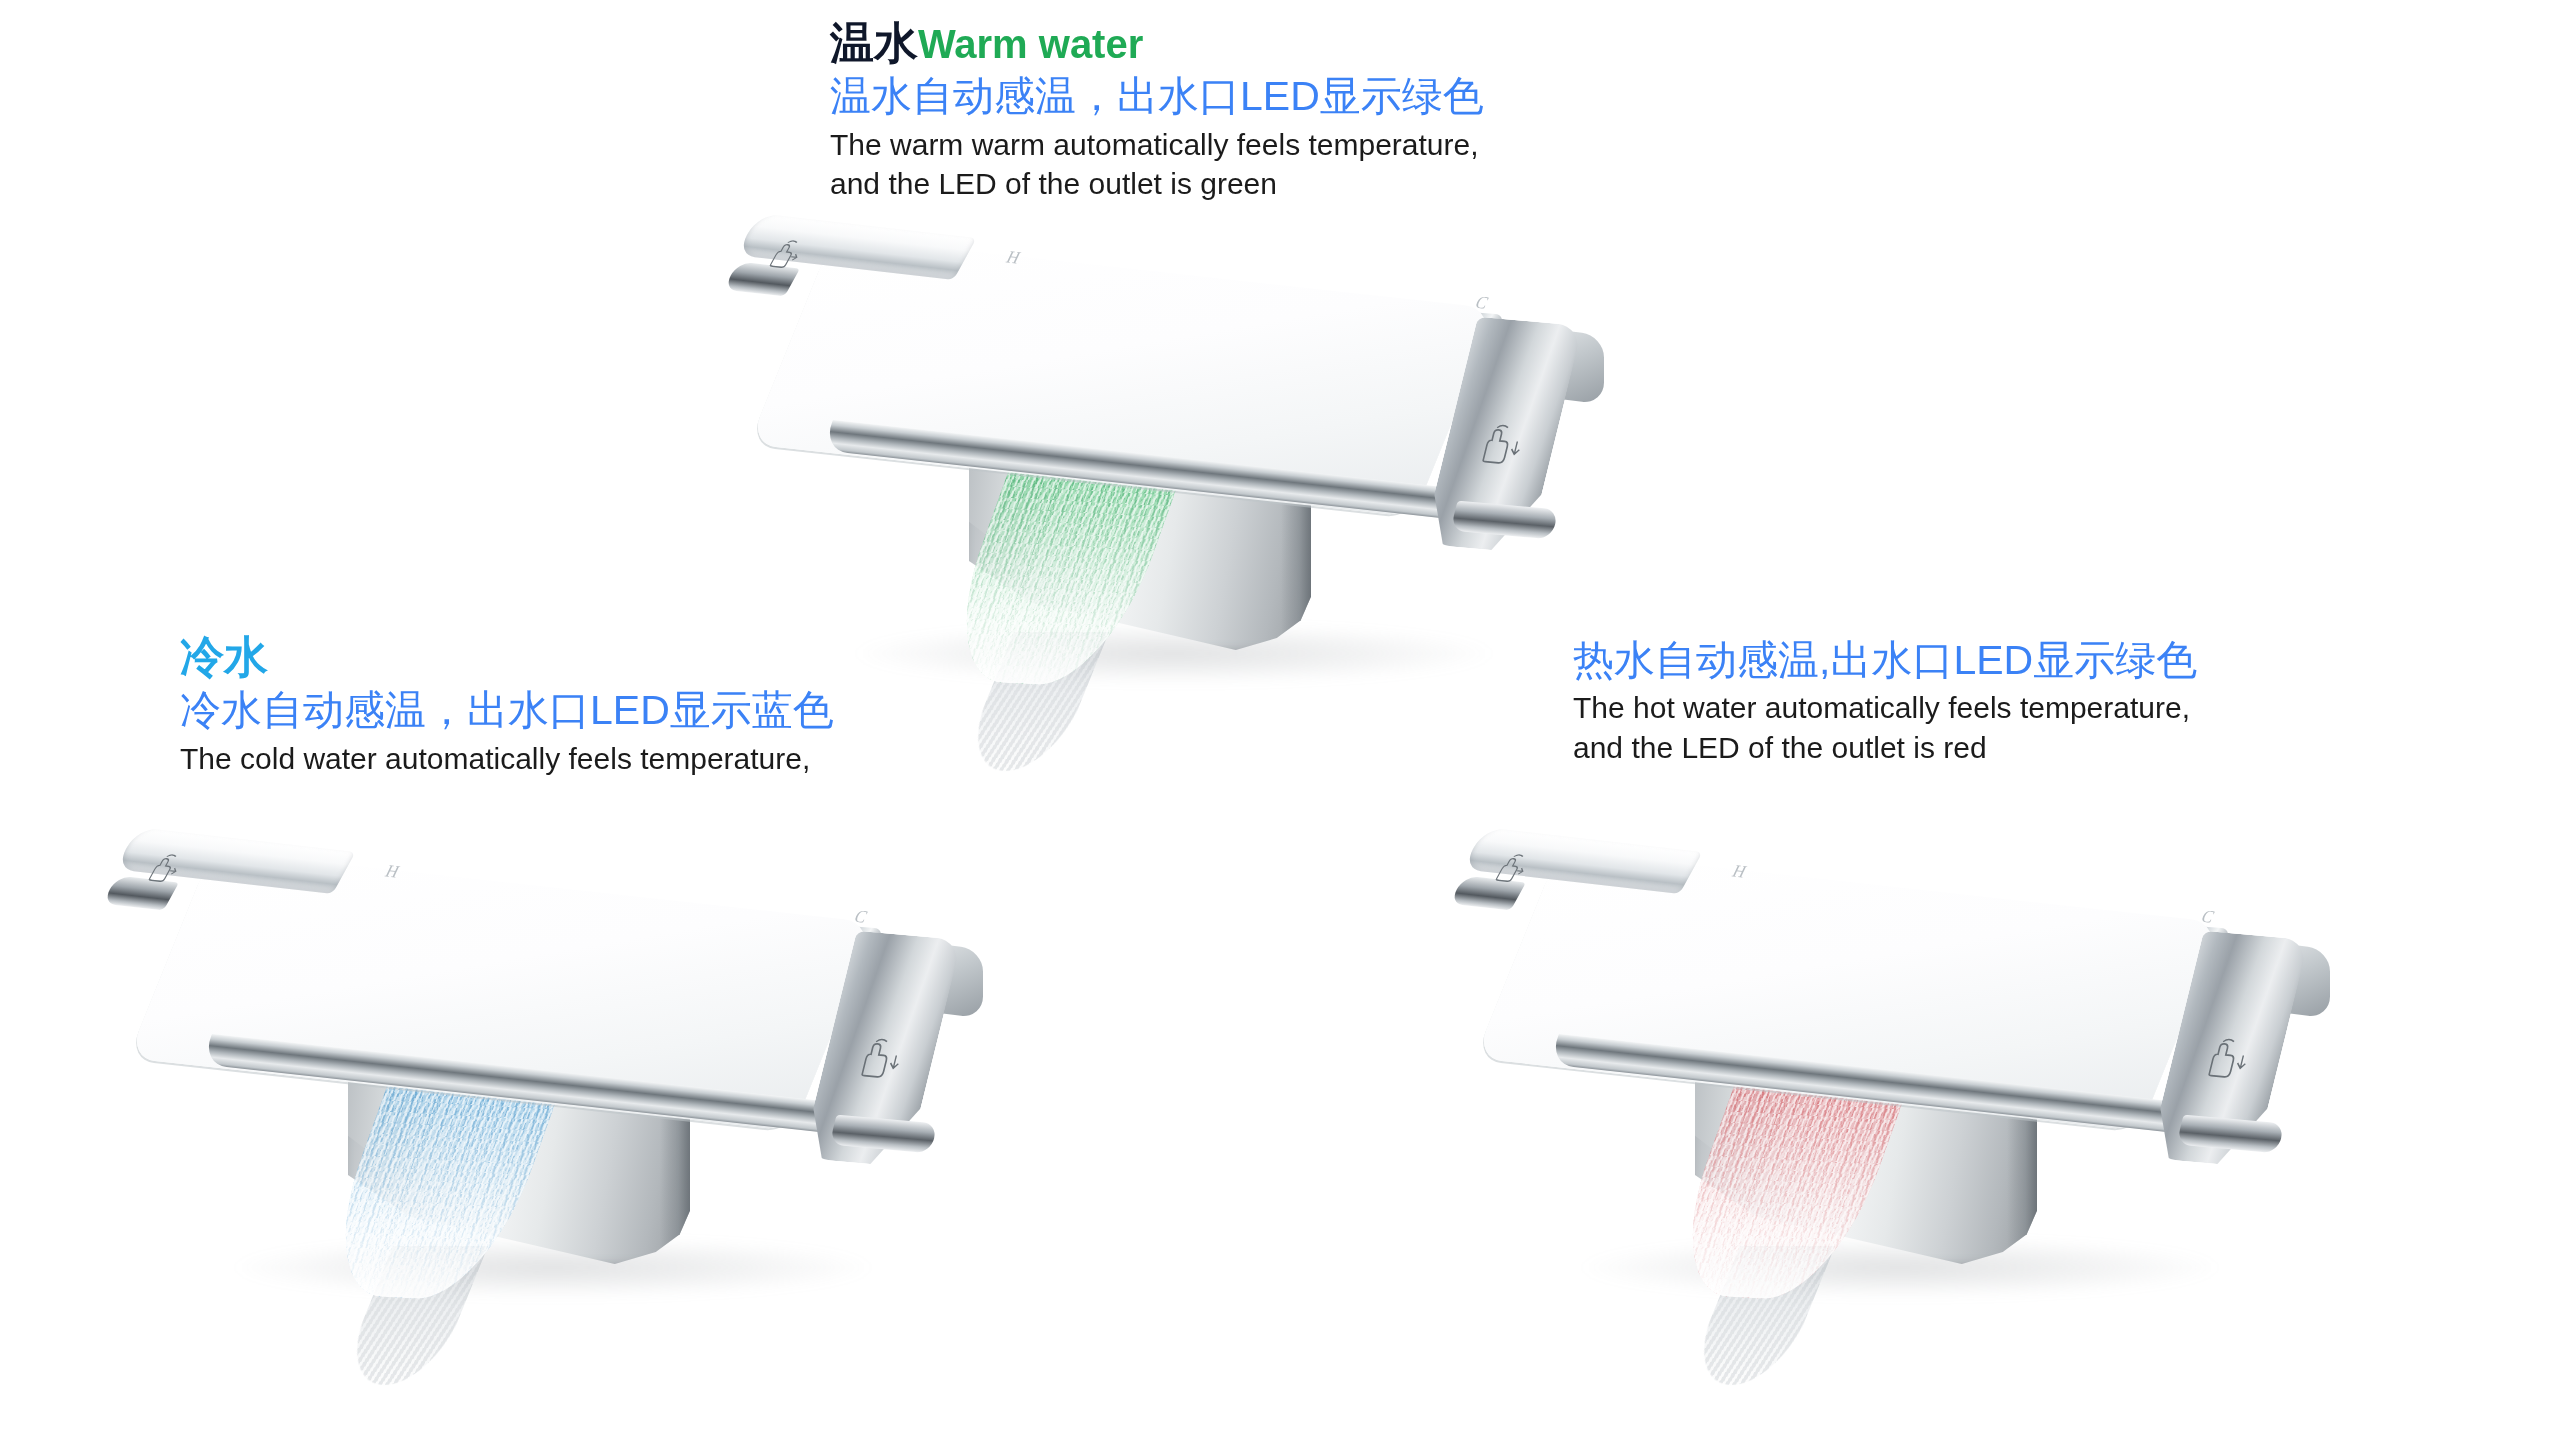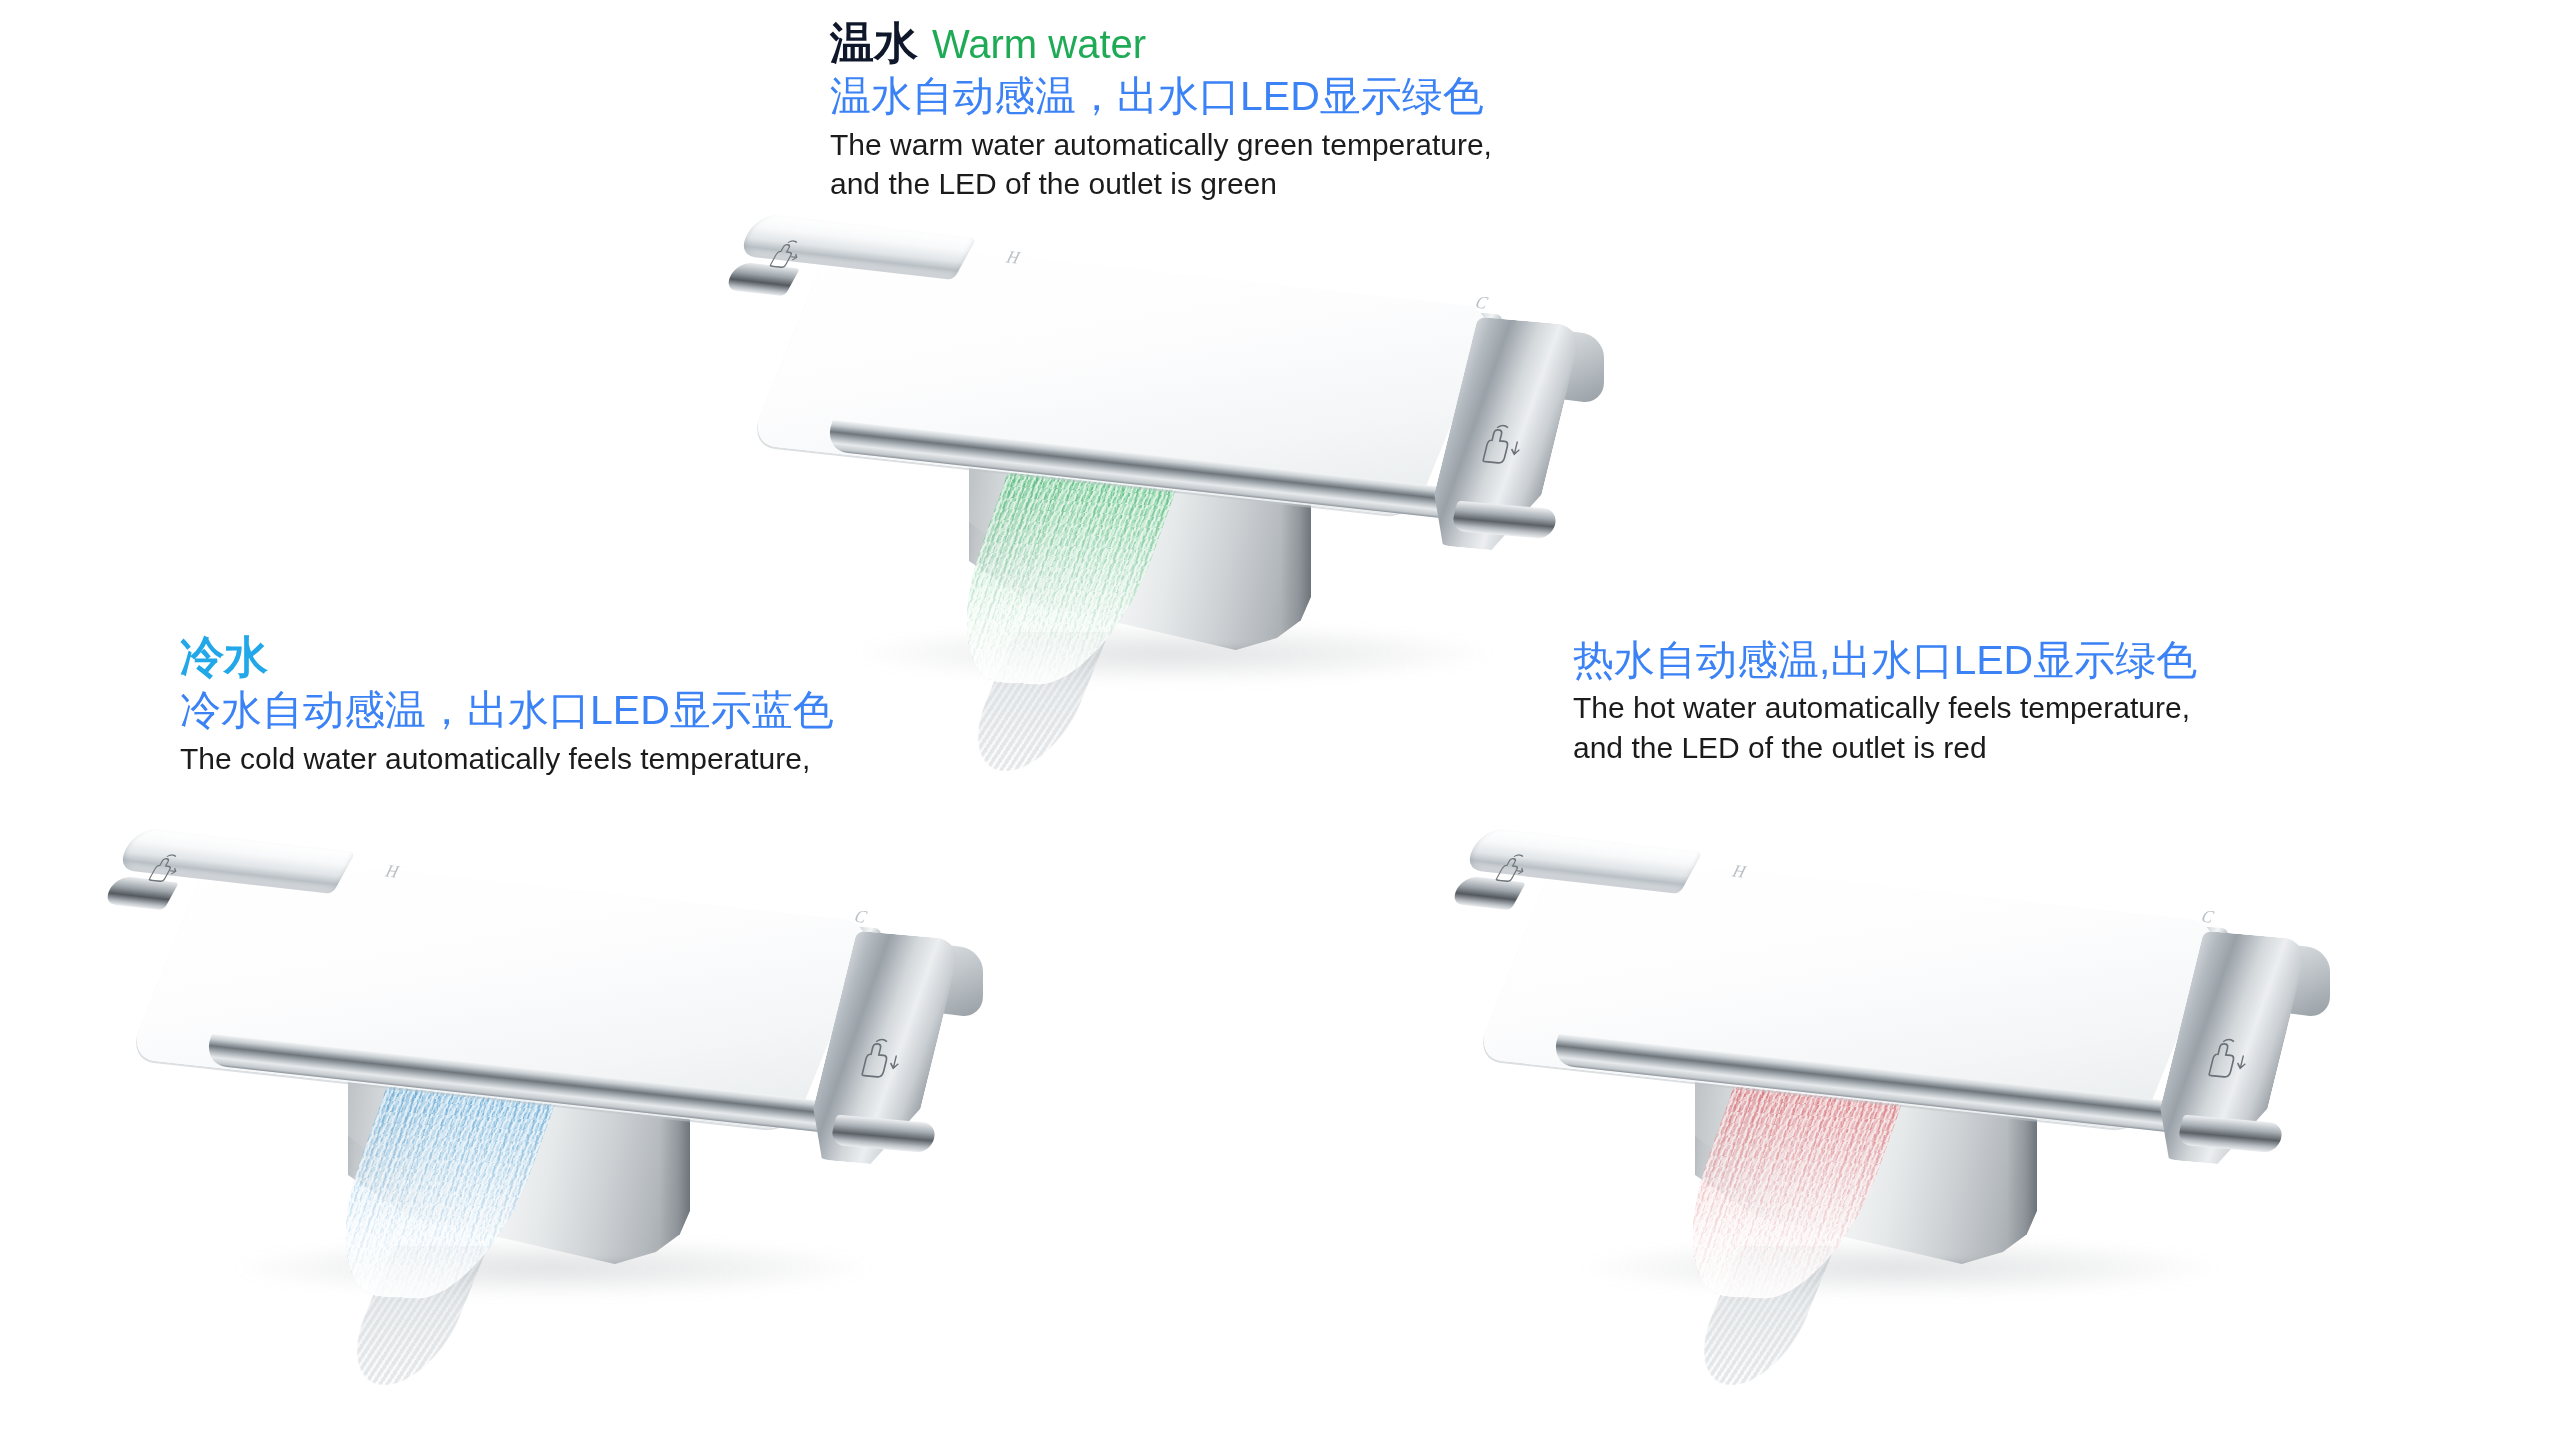--- a/index.html
+++ b/index.html
@@ -26,22 +26,21 @@
 
   .ttl {
     font-size: 44px;
     font-weight: 700;
     line-height: 1.05;
     margin: 0 0 6px 0;
     white-space: nowrap;
   }
   .ttl .ttl-en {
     font-size: 40px;
-    font-weight: 400;
-    margin-left: 14px;
+    font-weight: 700;
   }
   .cn {
     font-size: 41px;
     font-weight: 400;
     line-height: 1.18;
     color: #3b82f6;
     margin: 2px 0 4px 0;
     white-space: nowrap;
     letter-spacing: 0px;
   }
@@ -289,21 +288,21 @@
 </head>
 <body>
 
 <div id="stage">
 
   <div class="panel-text" id="block-warm">
     <div class="ttl">
       <span style="color: #0f172a;">温水</span><span class="ttl-en" style="color: rgb(31, 170, 85);">Warm water</span>
     </div>
     <div class="cn">温水自动感温，出水口LED显示绿色</div>
-    <div class="en">The warm water automatically green temperature,</div>
+    <div class="en">The warm warm automatically feels temperature,</div>
     <div class="en">and the LED of the outlet is green</div>
   </div>
 
   <div class="panel-text" id="block-cold">
     <div class="ttl">
       <span style="color: rgb(34, 167, 232);">冷水</span><span class="ttl-en" style="color: rgb(34, 167, 232);"></span>
     </div>
     <div class="cn">冷水自动感温，出水口LED显示蓝色</div>
     <div class="en">The cold water automatically feels temperature,</div>
   </div>

